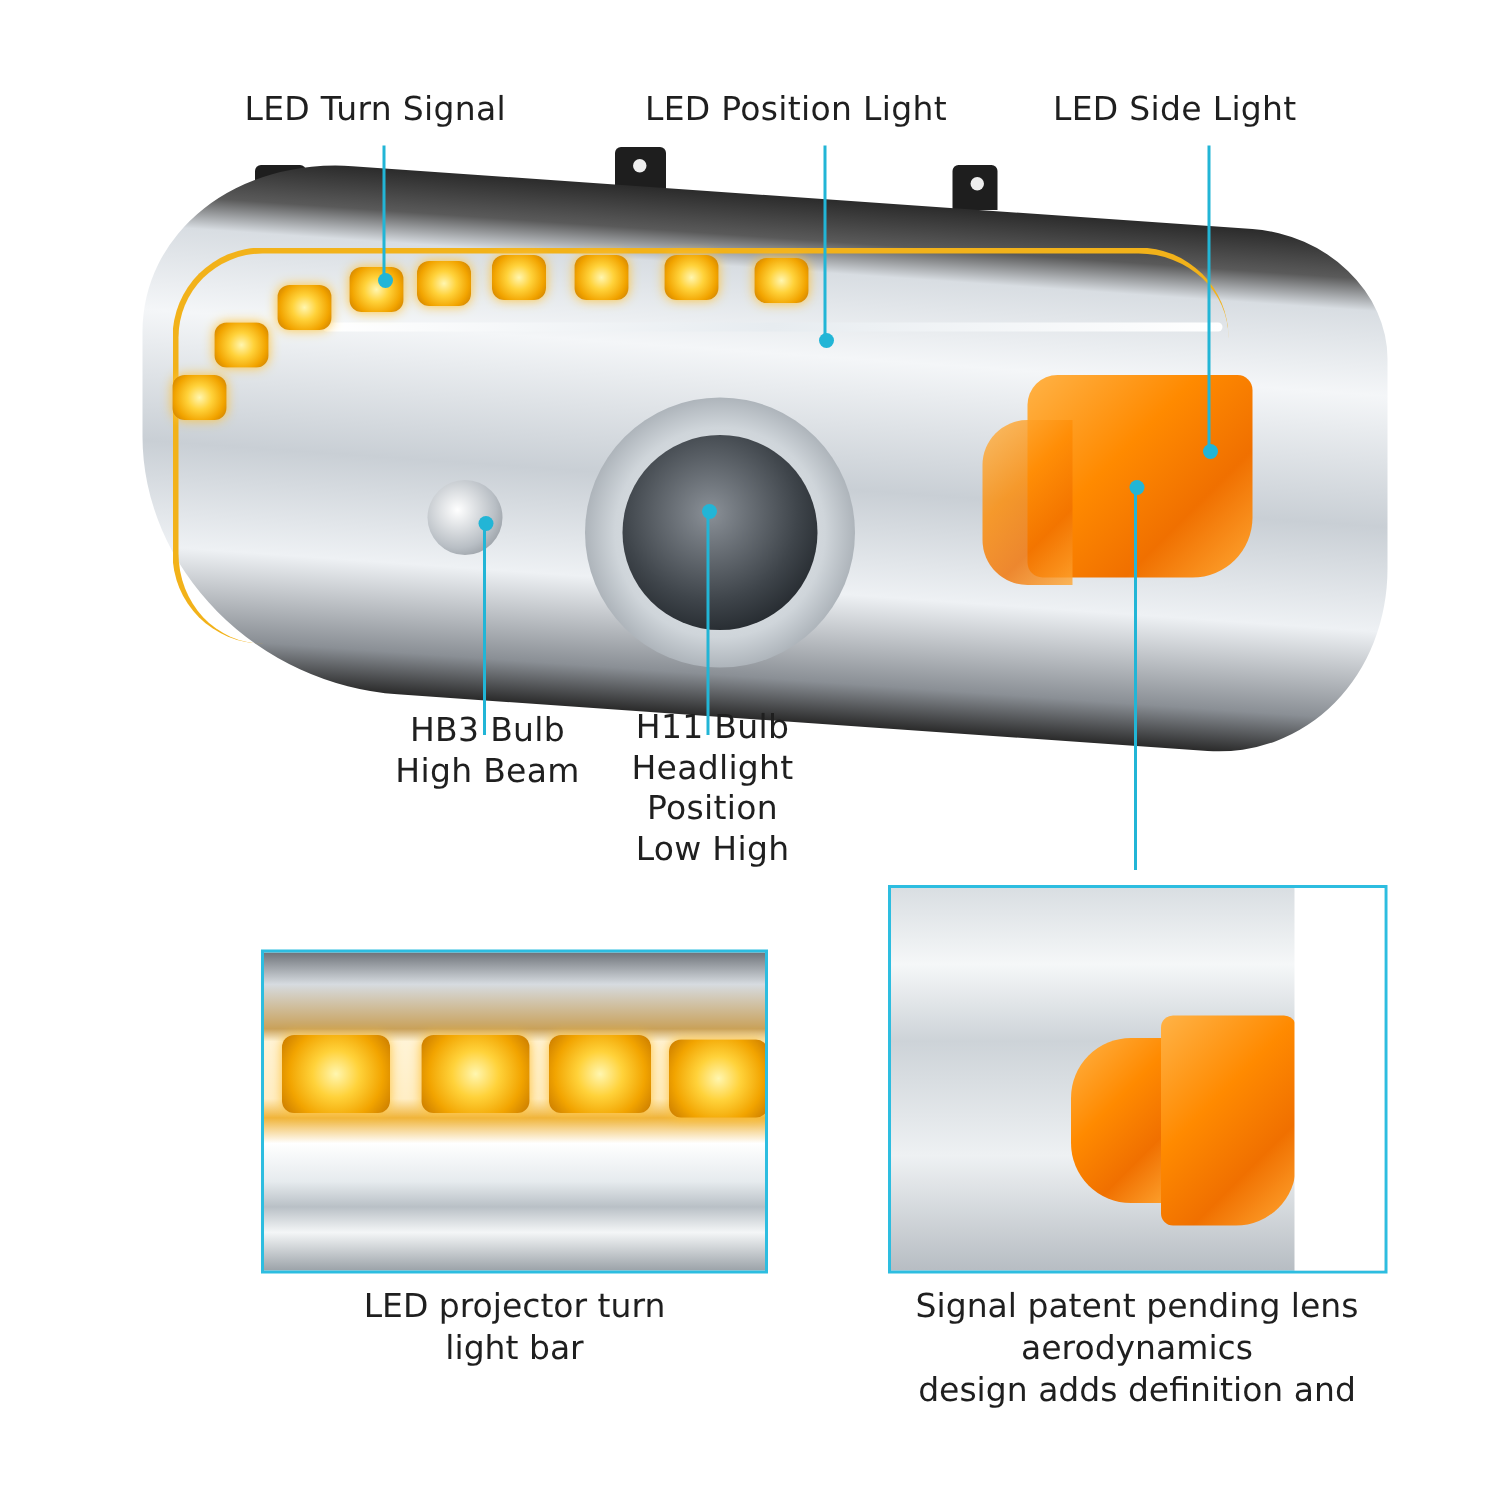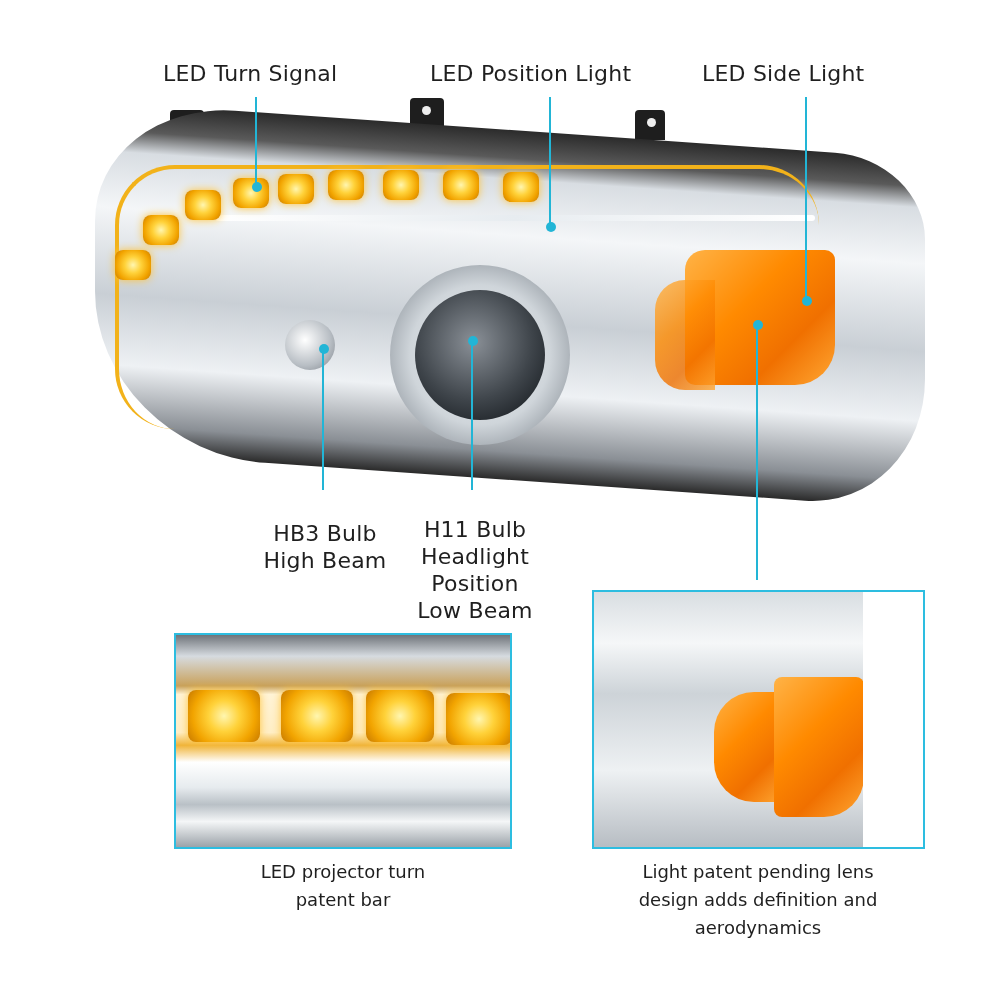--- a/index.html
+++ b/index.html
@@ -2,21 +2,21 @@
 <html><head>
 <meta charset="utf-8">
 <style>
   html,body{margin:0;padding:0;background:#ffffff;}
   body{width:1000px;height:1000px;position:relative;overflow:hidden;font-family:"DejaVu Sans","Liberation Sans",sans-serif;color:#1f1f1f;}
   .lbl{position:absolute;font-size:22px;line-height:27px;text-align:center;white-space:nowrap;letter-spacing:0.2px;}
   .lbl.multi{white-space:normal;}
   .lead{position:absolute;width:2px;background:#22b5d6;}
   .dot{position:absolute;width:10px;height:10px;border-radius:50%;background:#22b5d6;transform:translate(-4px,-5px);}
   .inset{position:absolute;border:2px solid #2dbde0;box-sizing:border-box;overflow:hidden;background:#e8ecef;}
-  .caption{position:absolute;font-size:18px;line-height:28px;text-align:center;}
+  .caption{position:absolute;font-size:22px;line-height:28px;text-align:center;}
 
   
   .lamp{position:absolute;left:95px;top:110px;width:830px;height:380px;}
   .housing{position:absolute;left:0;top:20px;width:830px;height:350px;border-radius:140px 90px 120px 170px / 120px 80px 130px 160px;background:linear-gradient(180deg,#2b2b2b 0%,#5a5a5a 8%,#d8dde2 14%,#f4f6f8 30%,#c9cfd5 55%,#eef1f4 75%,#8a8f95 92%,#2a2a2a 100%);transform:skewY(4deg);}
   .tab{position:absolute;width:34px;height:30px;background:#1e1e1e;border-radius:4px 4px 0 0;}
   .tab::after{content:"";position:absolute;left:12px;top:8px;width:9px;height:9px;border-radius:50%;background:#eee;}
   .ledbar{position:absolute;border-radius:60px;border:4px solid #f2b21a;border-right:none;border-bottom:none;}
   .led{position:absolute;width:36px;height:30px;border-radius:8px;background:radial-gradient(circle at 50% 50%,#fff6b0 0%,#ffd23a 35%,#f2a400 70%,#c67800 100%);box-shadow:0 0 8px #ffc43a;}
   .lens{position:absolute;border-radius:50%;}
   .amber{position:absolute;background:linear-gradient(135deg,#ffb347 0%,#ff8a00 40%,#f07000 70%,#ffa733 100%);}
@@ -55,50 +55,50 @@
 <div class="lbl" style="left:430px;top:60px;text-align:center;">LED Position Light</div>
 <div class="lead" style="left:549px;top:97px;height:130px;"></div>
 <div class="dot" style="left:550px;top:227px;"></div>
 
 <div class="lbl" style="left:702px;top:60px;">LED Side Light</div>
 <div class="lead" style="left:805px;top:97px;height:204px;"></div>
 <div class="dot" style="left:806px;top:301px;"></div>
 
 <div class="lead" style="left:322px;top:349px;height:141px;"></div>
 <div class="dot" style="left:323px;top:349px;"></div>
-<div class="lbl multi" style="left:255px;top:520px;width:140px;">
+<div class="lbl multi" style="left:255px;top:474px;width:140px;">
   <div>HB3 Bulb</div>
   <div>High Beam</div>
 </div>
 
 <div class="lead" style="left:471px;top:341px;height:149px;"></div>
 <div class="dot" style="left:472px;top:341px;"></div>
-<div class="lbl multi" style="left:410px;top:516px;width:130px;">
+<div class="lbl multi" style="left:410px;top:472px;width:130px;">
   <div>H11 Bulb</div>
   <div>Headlight</div>
   <div>Position</div>
-  <div>Low Beam</div>
+  <div>Low High</div>
 </div>
 
 <div class="lead" style="left:756px;top:325px;height:255px;"></div>
 <div class="dot" style="left:757px;top:325px;"></div>
 
 <div class="inset" style="left:174px;top:633px;width:338px;height:216px;background:linear-gradient(180deg,#6f747a 0%,#d6dbe0 10%,#c9a15a 24%,#fff3d6 28%,#ffeec6 46%,#f0b43a 52%,#ffffff 60%,#e6ebee 72%,#b9c0c6 80%,#f4f6f7 88%,#9ca3a9 100%);">
   <div class="led" style="left:12px;top:55px;width:72px;height:52px;"></div>
   <div class="led" style="left:105px;top:55px;width:72px;height:52px;"></div>
   <div class="led" style="left:190px;top:55px;width:68px;height:52px;"></div>
   <div class="led" style="left:270px;top:58px;width:66px;height:52px;"></div>
 </div>
 <div class="caption" style="left:174px;top:858px;width:338px;">
   <div>LED projector turn</div>
-  <div>patent bar</div>
+  <div>light bar</div>
 </div>
 
 <div class="inset" style="left:592px;top:590px;width:333px;height:259px;background:linear-gradient(180deg,#d9dee2 0%,#f5f7f8 20%,#cdd3d8 40%,#eef1f3 70%,#b7bdc3 100%);">
   <div class="amber" style="left:120px;top:100px;width:70px;height:110px;border-radius:40px 0 0 40px;"></div>
   <div class="amber" style="left:180px;top:85px;width:90px;height:140px;border-radius:8px 8px 40px 8px;"></div>
   <div style="position:absolute;right:0;top:0;width:60px;height:259px;background:#ffffff;"></div>
 </div>
 <div class="caption" style="left:578px;top:858px;width:360px;">
-  <div>Light patent pending lens</div>
+  <div>Signal patent pending lens</div>
+  <div>aerodynamics</div>
   <div>design adds definition and</div>
-  <div>aerodynamics</div>
 </div>
 
 </body></html>

